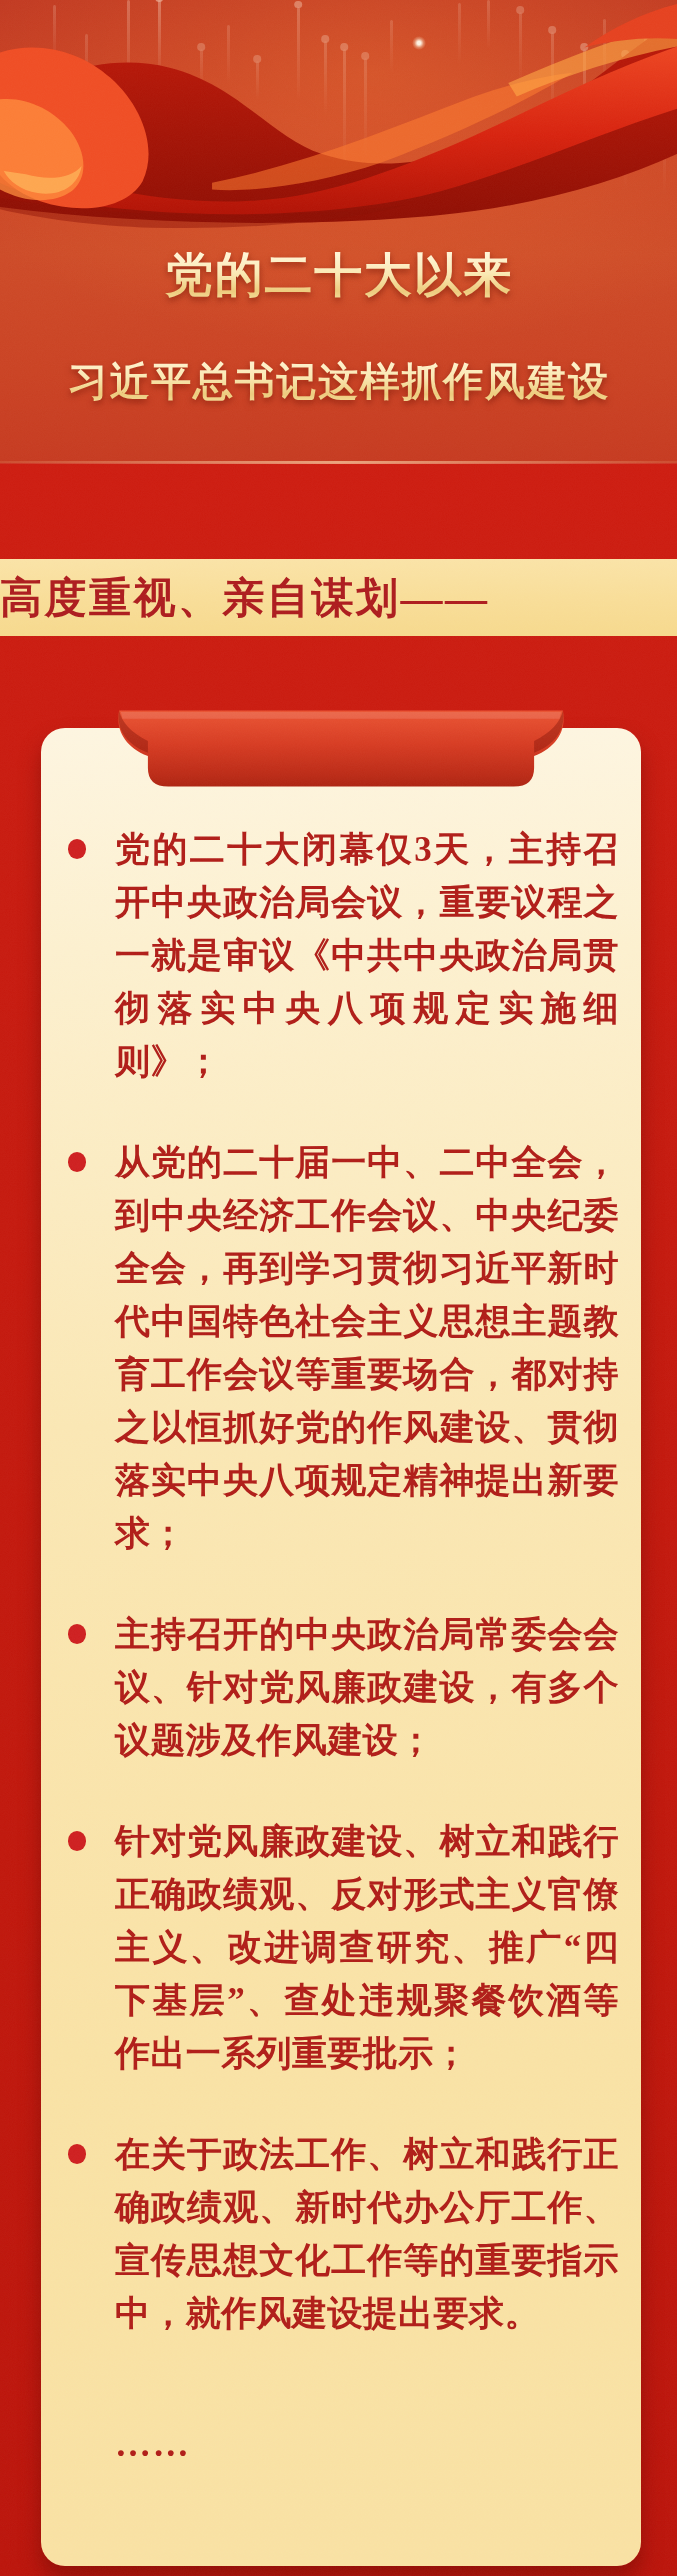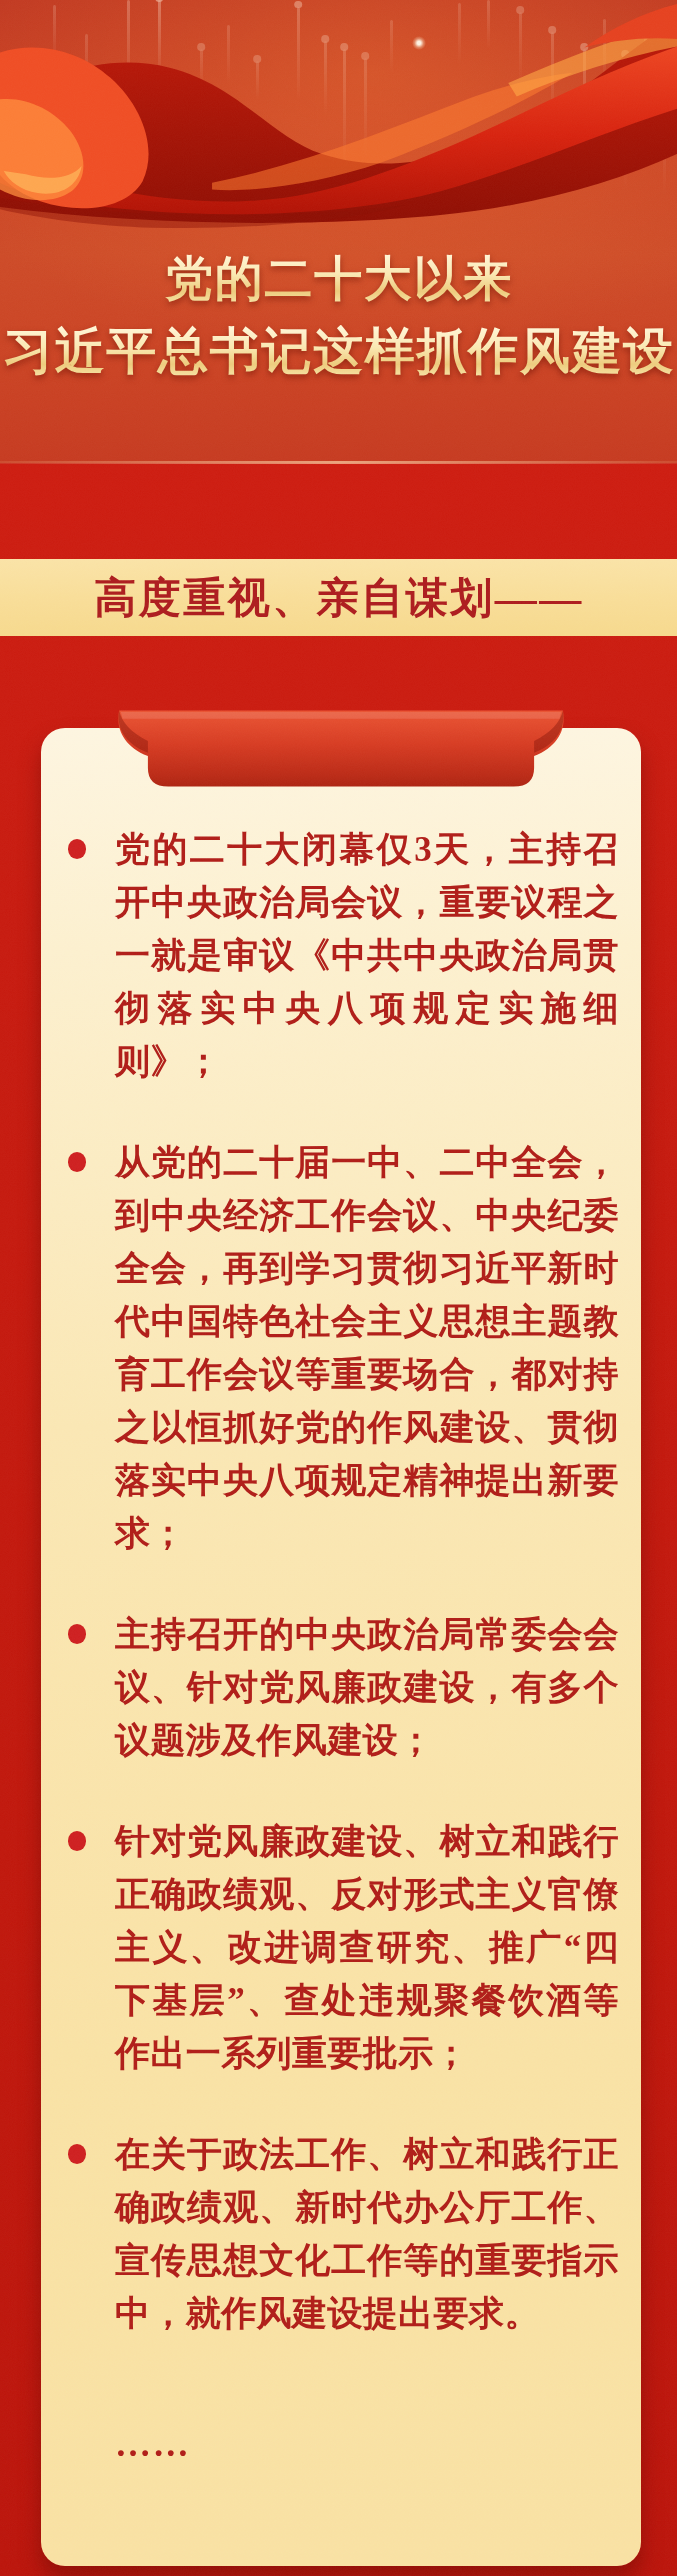--- a/index.html
+++ b/index.html
@@ -28,32 +28,32 @@
     background:linear-gradient(180deg,rgba(255,235,215,.55),rgba(255,235,215,0));}
   .streak .head{position:absolute;top:-6px;left:50%;transform:translateX(-50%);
     width:7.6px;height:7.6px;border-radius:50%;background:rgba(255,240,220,.75);}
   .star{position:absolute;width:13.6px;height:13.6px;border-radius:50%;
     background:radial-gradient(circle,rgba(255,250,235,.95) 0 18%,rgba(255,240,210,.35) 45%,rgba(255,240,210,0) 70%);}
   .silk{position:absolute;top:0;left:0;}
   
   .title{position:absolute;top:252px;left:0;width:678px;text-align:center;color:#f8e7b5;}
   .title-line{font-weight:700;line-height:53px;letter-spacing:1.7px;
     filter:drop-shadow(0 3.4px 3.4px rgba(105,12,0,.55));}
-  .title-line1{font-size:48px;}
-  .title-line2{font-size:50px;margin-top:20px;}
+  .title-line1{font-size:48px;font-family:Liberation Mono, monospace;}
+  .title-line2{font-size:40px;margin-top:50px;}
   @supports (-webkit-background-clip:text){
     .title-line{
       background:linear-gradient(180deg,#fff4d4 6%,#fae8b2 42%,#edcb7c 74%,#f7e4a8 100%);
       -webkit-background-clip:text;background-clip:text;color:transparent;}
   }
   
   .section-banner{
     position:absolute;top:559px;left:0;width:678px;height:77px;
     background:linear-gradient(180deg,#fae3a7 0%,#f8dd97 55%,#f6d98d 100%);
-    display:flex;align-items:center;justify-content:center;
+    display:flex;align-items:center;justify-content:flex-start;
   }
   .section-banner-label{font-size:42px;font-weight:700;color:#ad1c1e;letter-spacing:2.5px;}
   
   .card{
     position:absolute;left:41px;top:728px;width:600px;box-sizing:border-box;
     min-height:1793px;border-radius:24px;
     padding:95px 22px 95px 27px;
     background:linear-gradient(180deg,#fdf5e0 0%,#fcf0cf 12%,#fae7b4 38%,#f9e2a5 72%,#f9e1a3 100%);
     box-shadow:0 13.6px 20.3px rgba(108,8,2,.5);
   }

